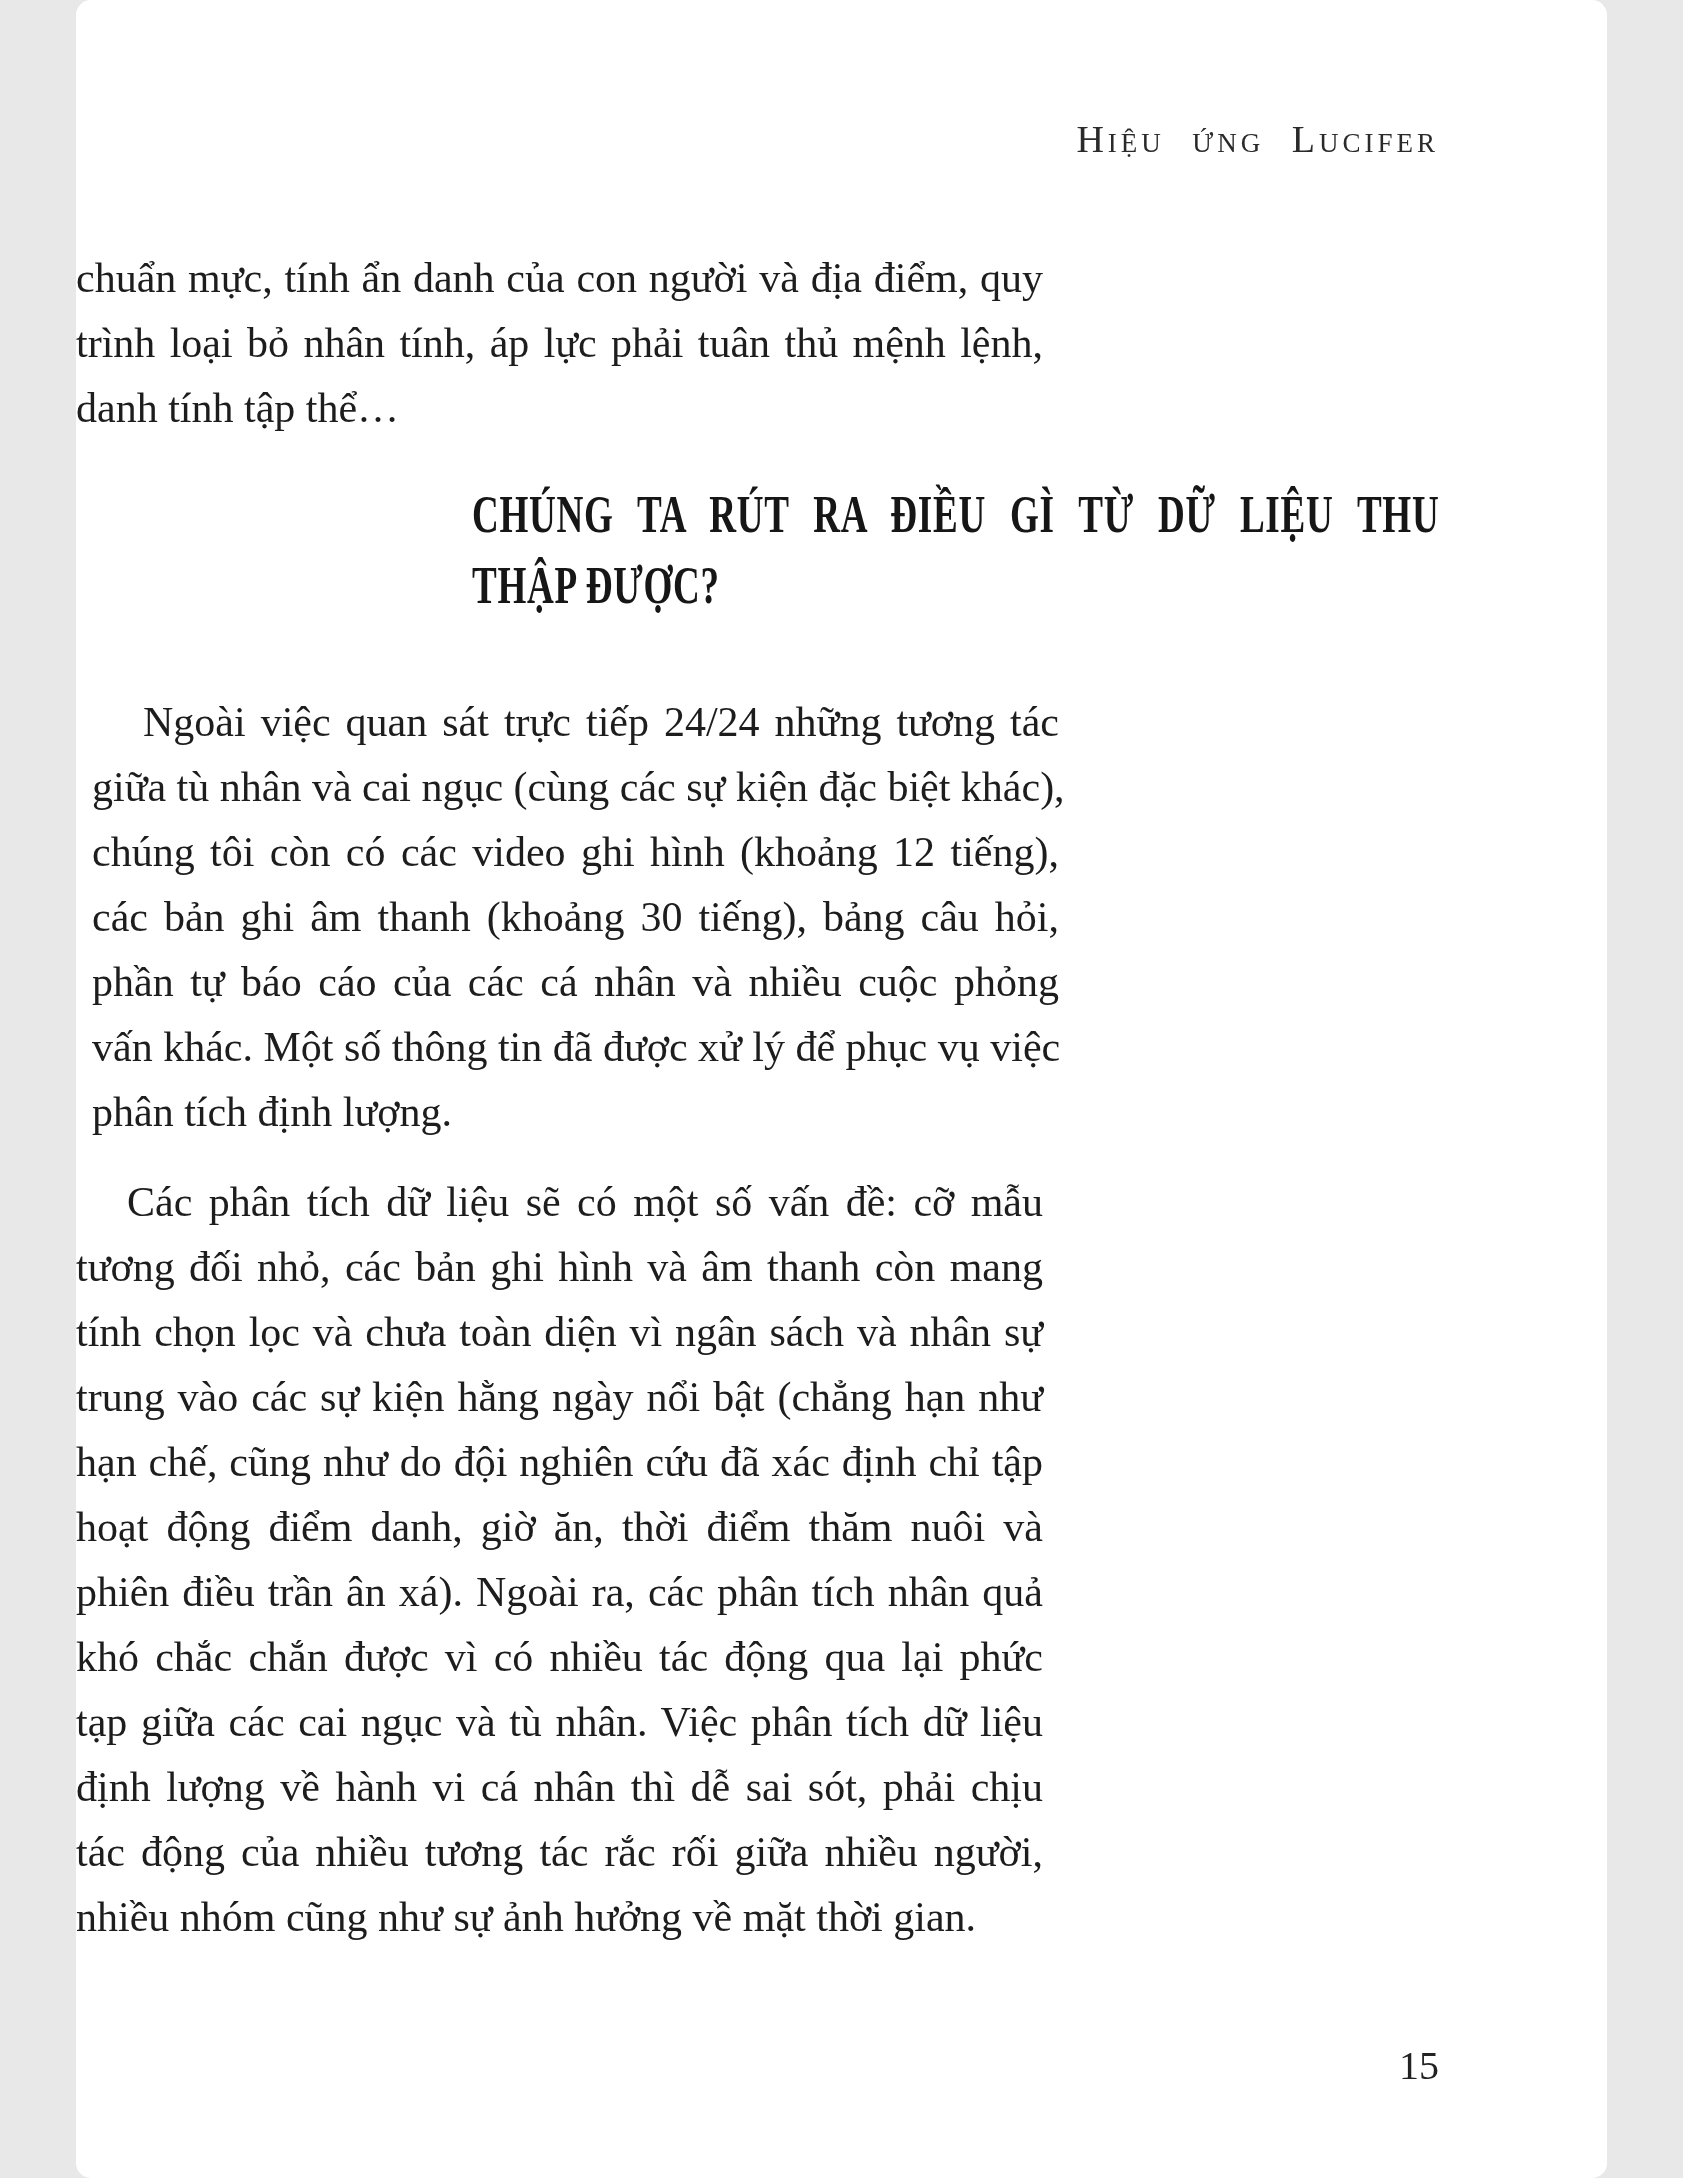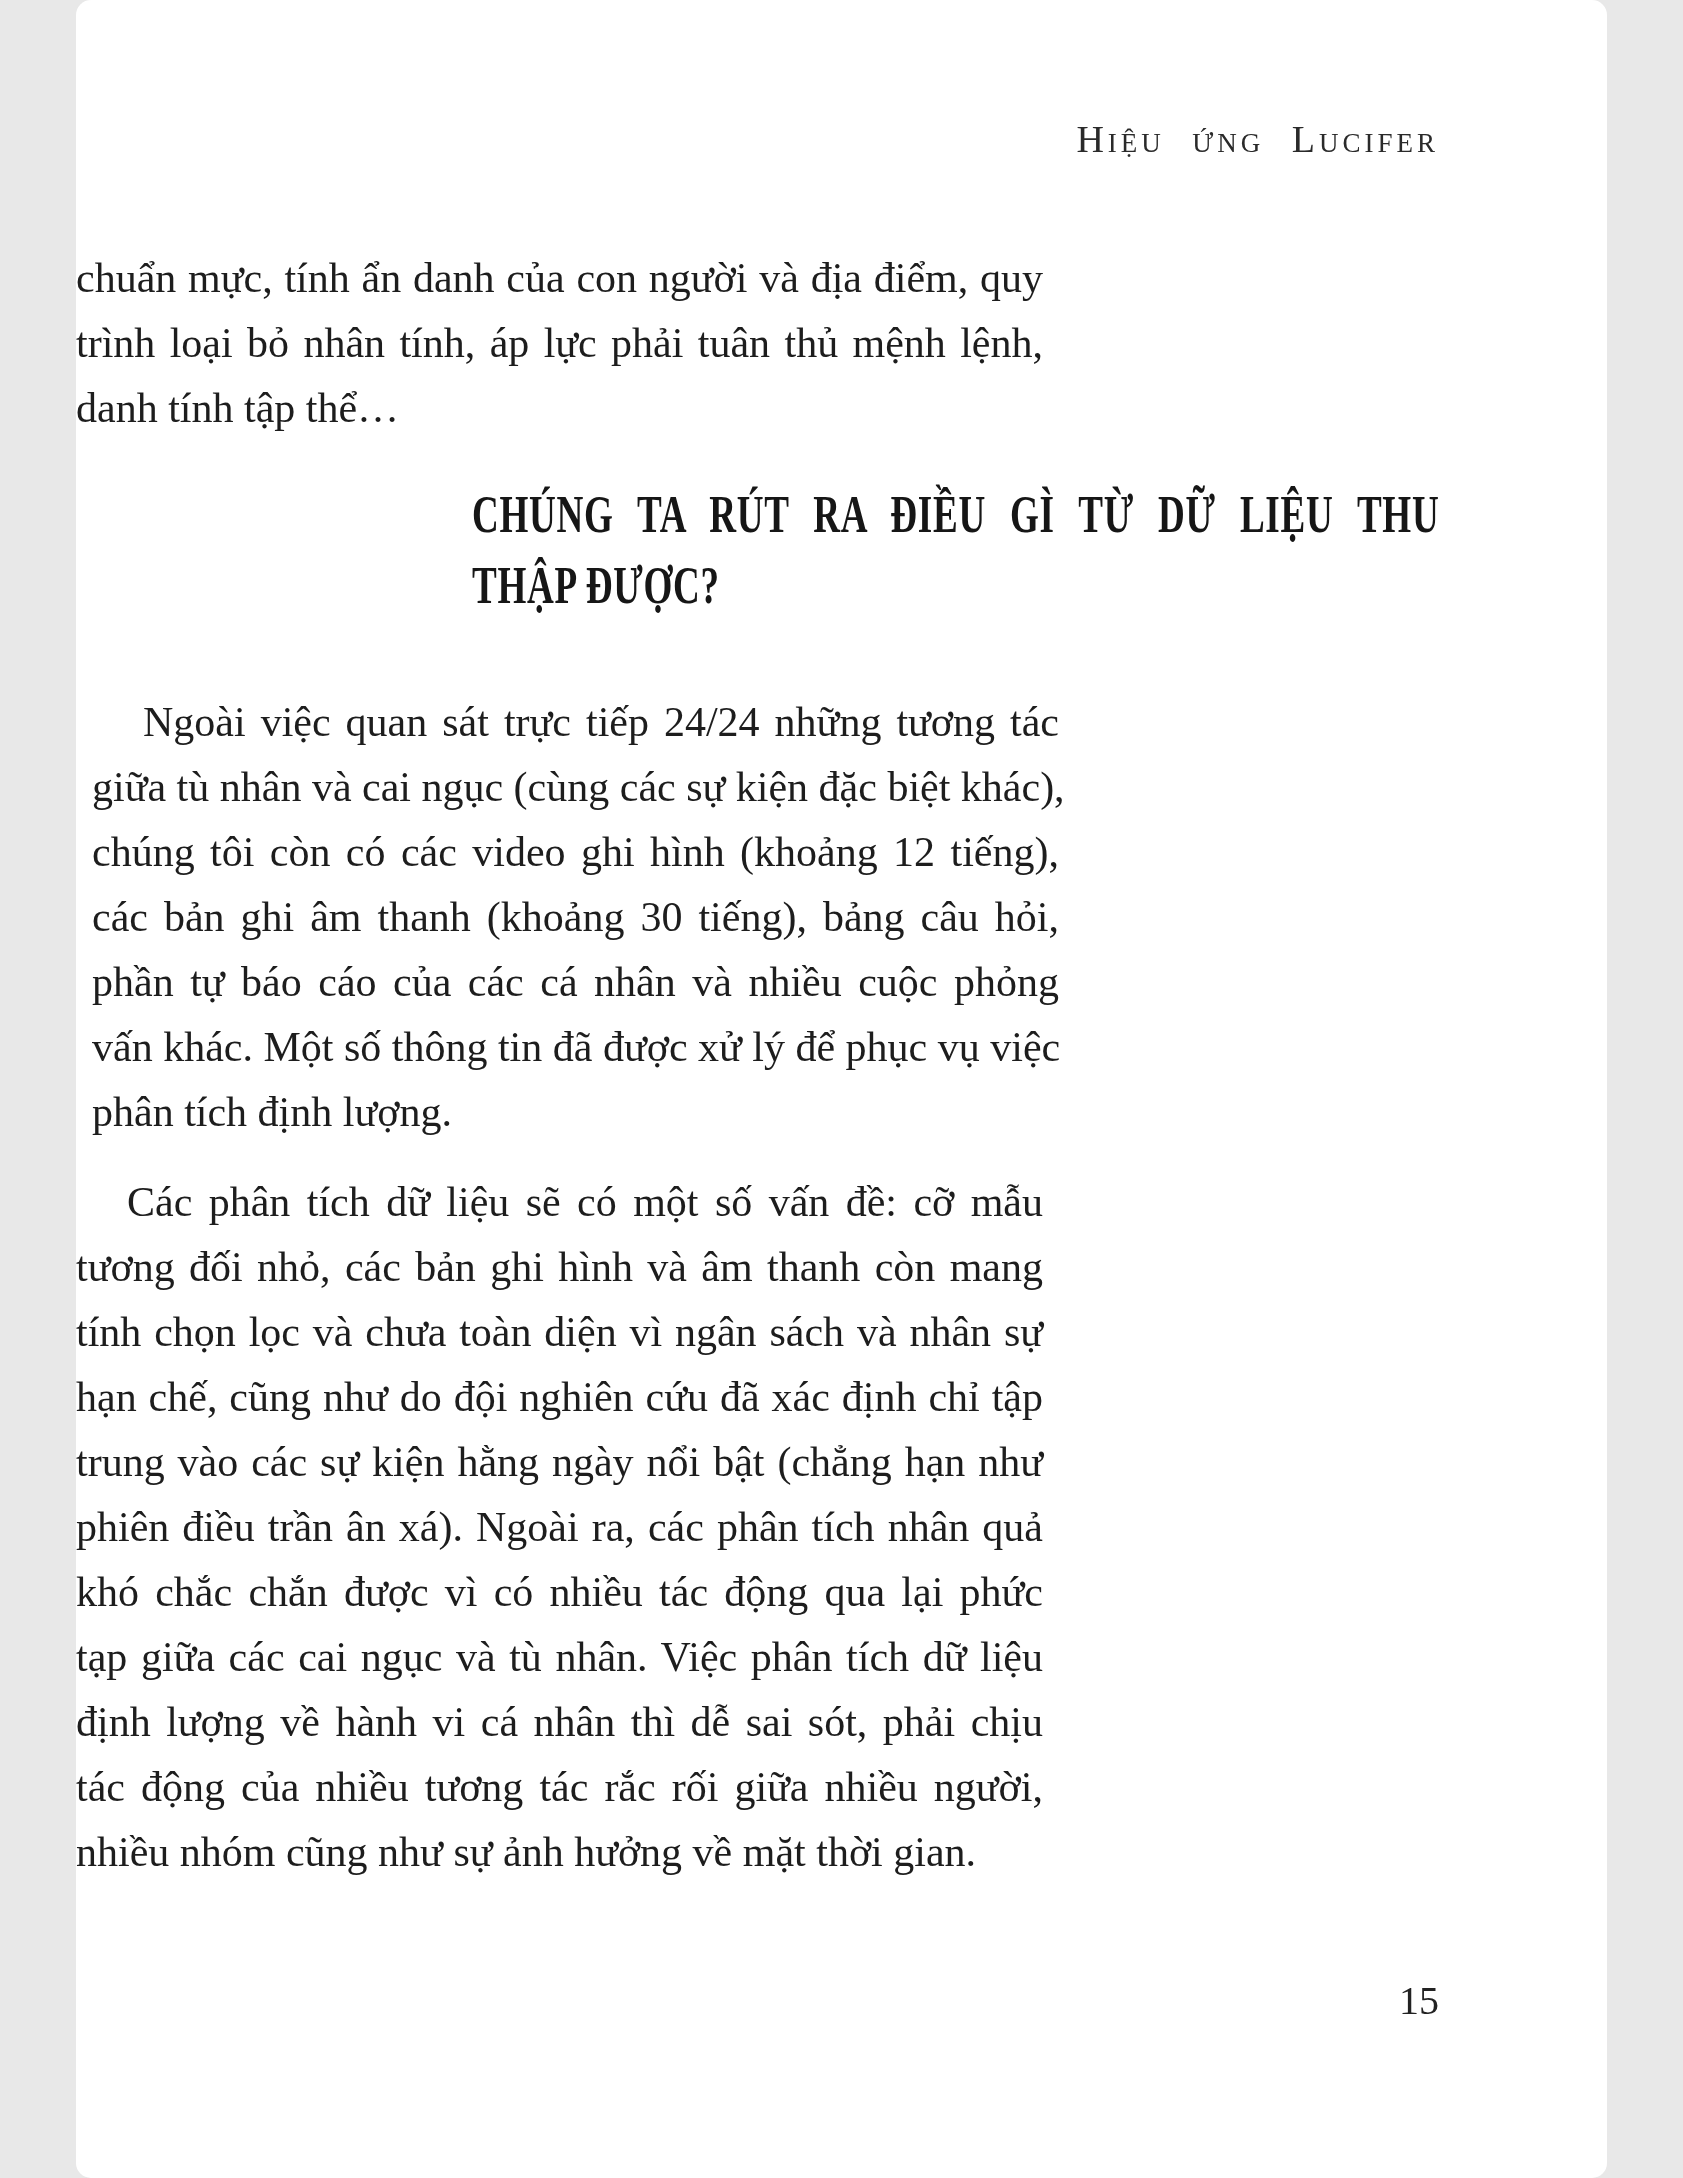--- a/index.html
+++ b/index.html
@@ -90,22 +90,23 @@
       <div class="tline tl-just">các bản ghi âm thanh (khoảng 30 tiếng), bảng câu hỏi,</div>
       <div class="tline tl-just">phần tự báo cáo của các cá nhân và nhiều cuộc phỏng</div>
       <div class="tline tl-just">vấn khác. Một số thông tin đã được xử lý để phục vụ việc</div>
       <div class="tline tl-last">phân tích định lượng.</div>
     </div>
 
   <div class="block para" id="para3">
       <div class="tline tl-just tl-indent">Các phân tích dữ liệu sẽ có một số vấn đề: cỡ mẫu</div>
       <div class="tline tl-just">tương đối nhỏ, các bản ghi hình và âm thanh còn mang</div>
       <div class="tline tl-just">tính chọn lọc và chưa toàn diện vì ngân sách và nhân sự</div>
+      <div class="tline tl-just">trung vào các sự kiện hằng ngày nổi bật (chẳng hạn như</div>
       <div class="tline tl-just">hạn chế, cũng như do đội nghiên cứu đã xác định chỉ tập</div>
-      <div class="tline tl-just">trung vào các sự kiện hằng ngày nổi bật (chẳng hạn như</div>
+      <div class="tline tl-just">hoạt động điểm danh, giờ ăn, thời điểm thăm nuôi và</div>
       <div class="tline tl-just">phiên điều trần ân xá). Ngoài ra, các phân tích nhân quả</div>
       <div class="tline tl-just">khó chắc chắn được vì có nhiều tác động qua lại phức</div>
       <div class="tline tl-just">tạp giữa các cai ngục và tù nhân. Việc phân tích dữ liệu</div>
       <div class="tline tl-just">định lượng về hành vi cá nhân thì dễ sai sót, phải chịu</div>
       <div class="tline tl-just">tác động của nhiều tương tác rắc rối giữa nhiều người,</div>
       <div class="tline tl-last">nhiều nhóm cũng như sự ảnh hưởng về mặt thời gian.</div>
     </div>
 
   <div class="block page-number">15</div>
 

